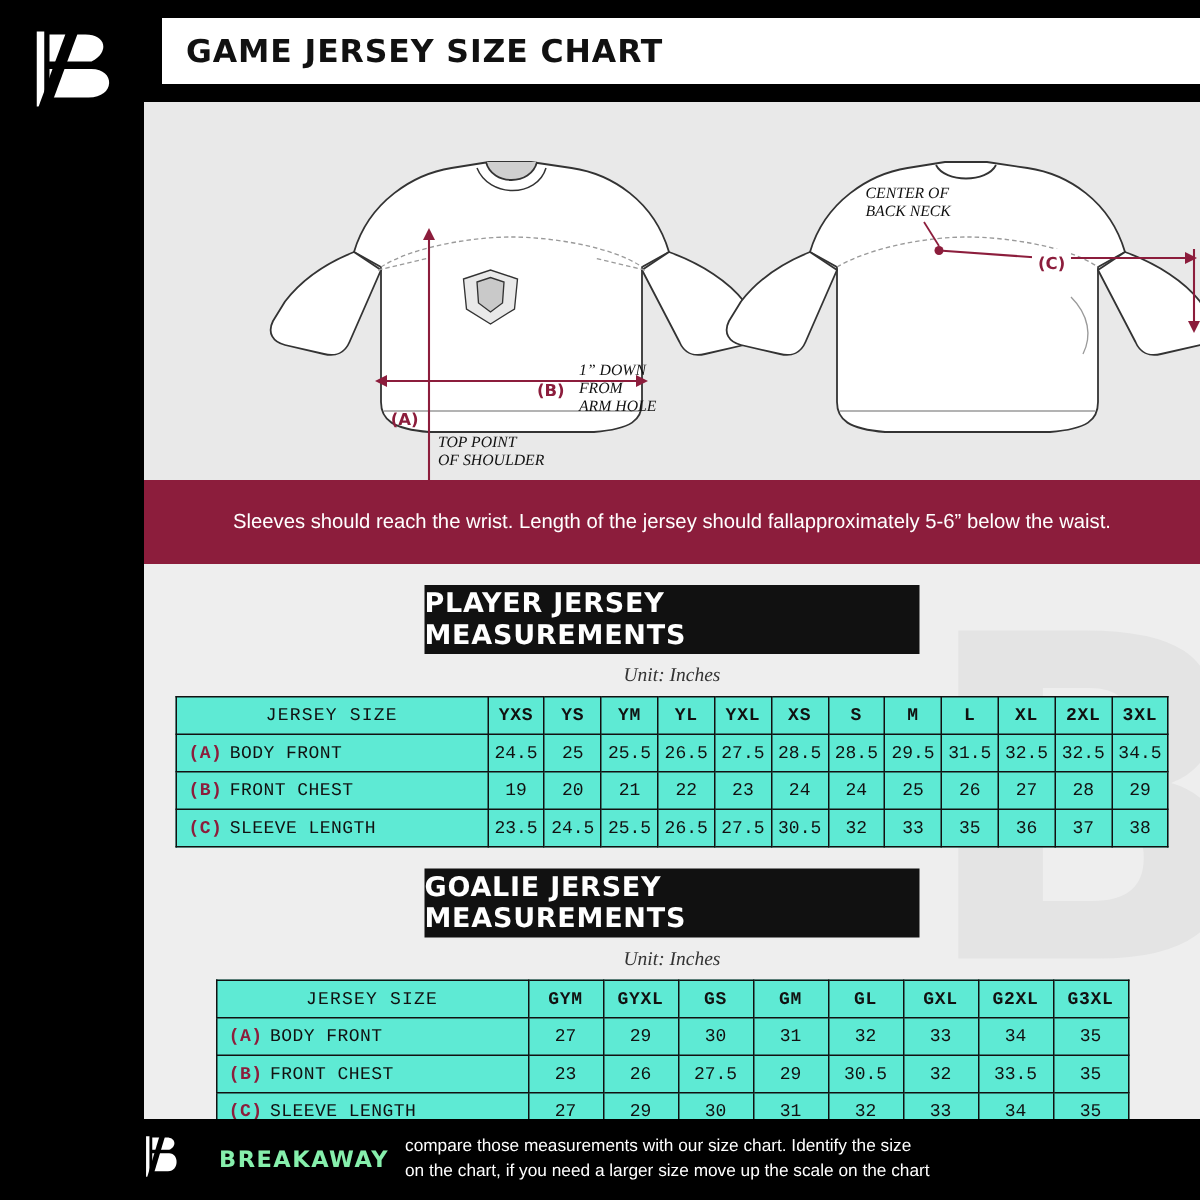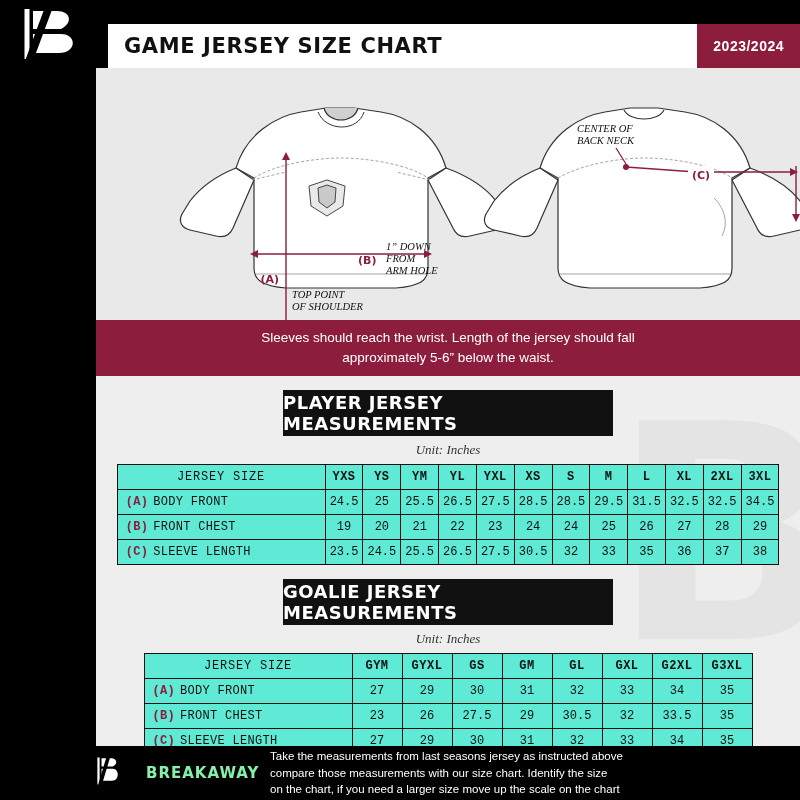--- a/index.html
+++ b/index.html
@@ -10,24 +10,24 @@
   }
   #page {
     position: relative;
     width: 800px; height: 800px;
     background: #000;
     overflow: hidden;
   }
 
   
   .header {
-    position: absolute; left: 0; top: 0;
+    position: absolute; left: 0; top: 12px;
     width: 800px; height: 68px;
     background: #000;
-    display: flex; align-items: flex-end;
+    display: flex; align-items: flex-start;
   }
   .logo-mark {
     width: 108px; height: 68px;
     display: flex; align-items: center; justify-content: center;
     color: #fff;
   }
   .logo-mark svg { display:block; }
   .title-bar {
     flex: 1; height: 44px;
     background: #fff;
@@ -61,21 +61,21 @@
     background: #e9e9e9;
   }
   .diagram svg { display: block; }
 
   
   .note-bar {
     position: absolute; left: 96px; top: 320px;
     width: 704px; height: 56px;
     background: #8c1d3c;
     color: #fff;
-    display: flex; flex-direction: column;
+    display: flex; flex-direction: row;
     align-items: center; justify-content: center;
     text-align: center;
     font-size: 13.5px;
     line-height: 1.45;
   }
 
   
   .body-area {
     position: absolute; left: 96px; top: 376px;
     width: 704px; height: 370px;
@@ -195,21 +195,20 @@
     <div class="logo-mark">
       <svg width="62" height="54" viewBox="0 0 62 54" aria-hidden="true">
         <path d="M4 2 L4 52" stroke="#ffffff" stroke-width="5" fill="none"></path>
         <path d="M10 4 L34 4 C48 4 50 16 38 22 L10 22 Z" fill="#ffffff"></path>
         <path d="M10 27 L38 27 C54 27 54 46 36 46 L10 46 Z" fill="#ffffff"></path>
         <path d="M22 0 L30 0 L10 54 L2 54 Z" fill="#000000"></path>
       </svg>
     </div>
     <div class="title-bar">
       <div class="title-text">GAME JERSEY SIZE CHART</div>
-      <div class="season-box">2023/2024</div>
     </div>
   </div>
 
   <div class="diagram">
     <svg width="704" height="252" viewBox="0 0 704 252" aria-hidden="true">
 
       <g fill="#ffffff" stroke="#333333" stroke-width="1.2" stroke-linejoin="round">
 
         <path d="M140 100 C150 66 180 48 205 44 L230 40 L258 40 L285 44 C312 48 340 66 350 100
                  L332 110 L332 200 C332 212 325 218 300 220 L190 220 C166 218 158 212 158 200
@@ -419,19 +418,18 @@
         <svg width="26" height="30" viewBox="0 0 34 40" aria-hidden="true">
           <path d="M3 2 L3 38" stroke="#ffffff" stroke-width="3" fill="none"></path>
           <path d="M7 3 L20 3 C28 3 29 11 22 14 L7 14 Z" fill="#ffffff"></path>
           <path d="M7 17 L22 17 C31 17 31 33 21 33 L7 33 Z" fill="#ffffff"></path>
           <path d="M14 0 L19 0 L7 40 L2 40 Z" fill="#000000"></path>
         </svg>
       </span>
       <span class="bname">BREAKAWAY</span>
     </div>
     <div class="footer-text">
-      <div>Take the measurements from last seasons jersey as instructed above</div>
       <div>compare those measurements  with our size chart. Identify the size</div>
       <div>on the chart, if you need a larger size move up the scale on the chart</div>
     </div>
   </div>
 
 </div>
 
 </body></html>

